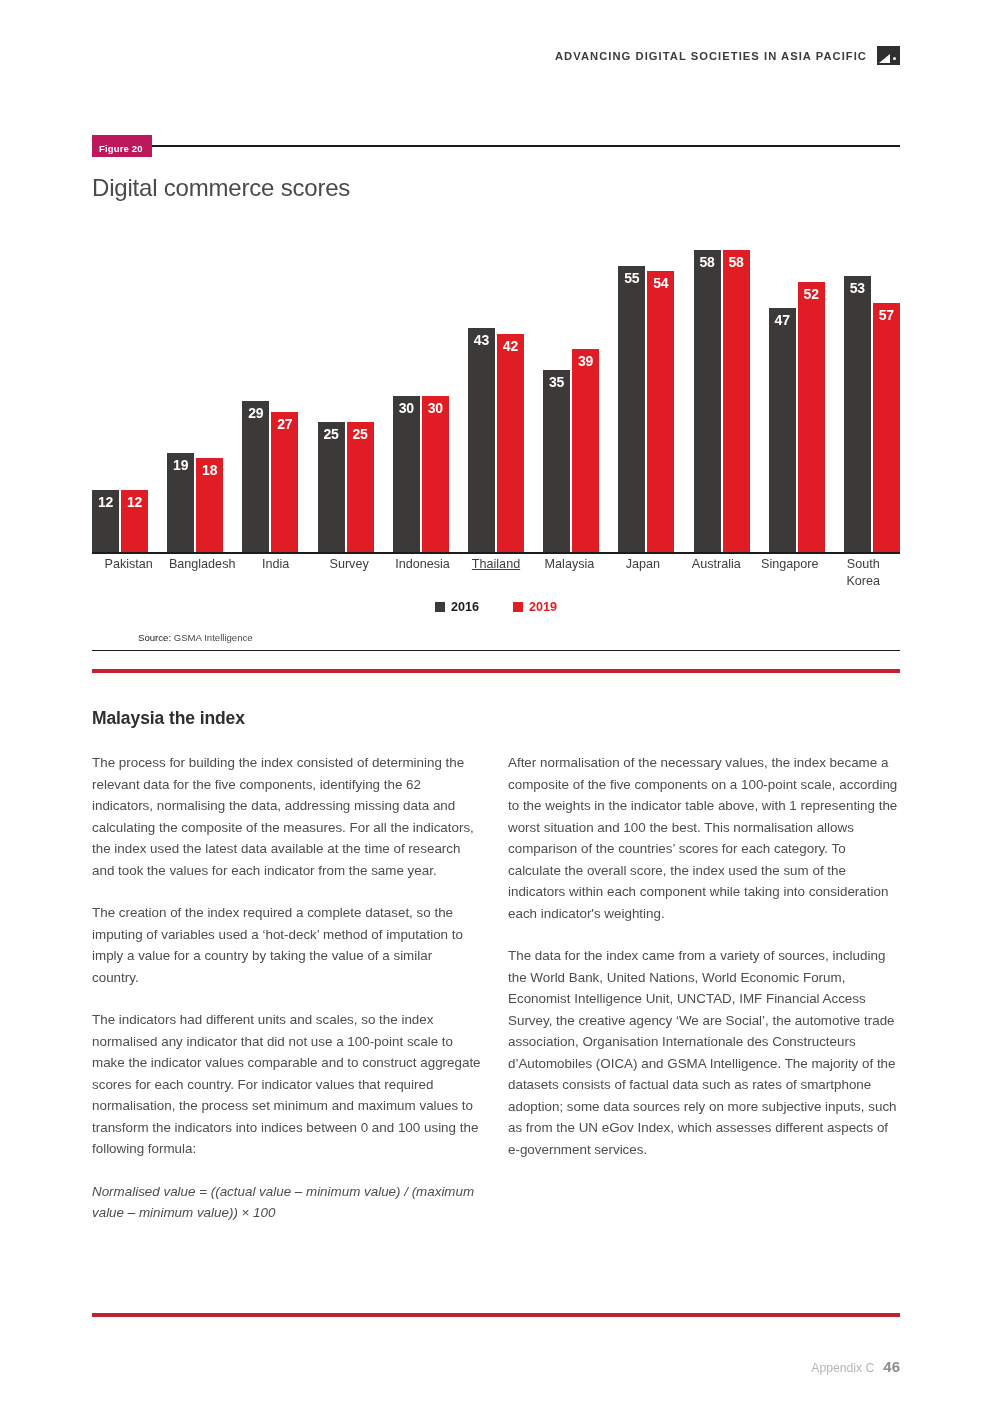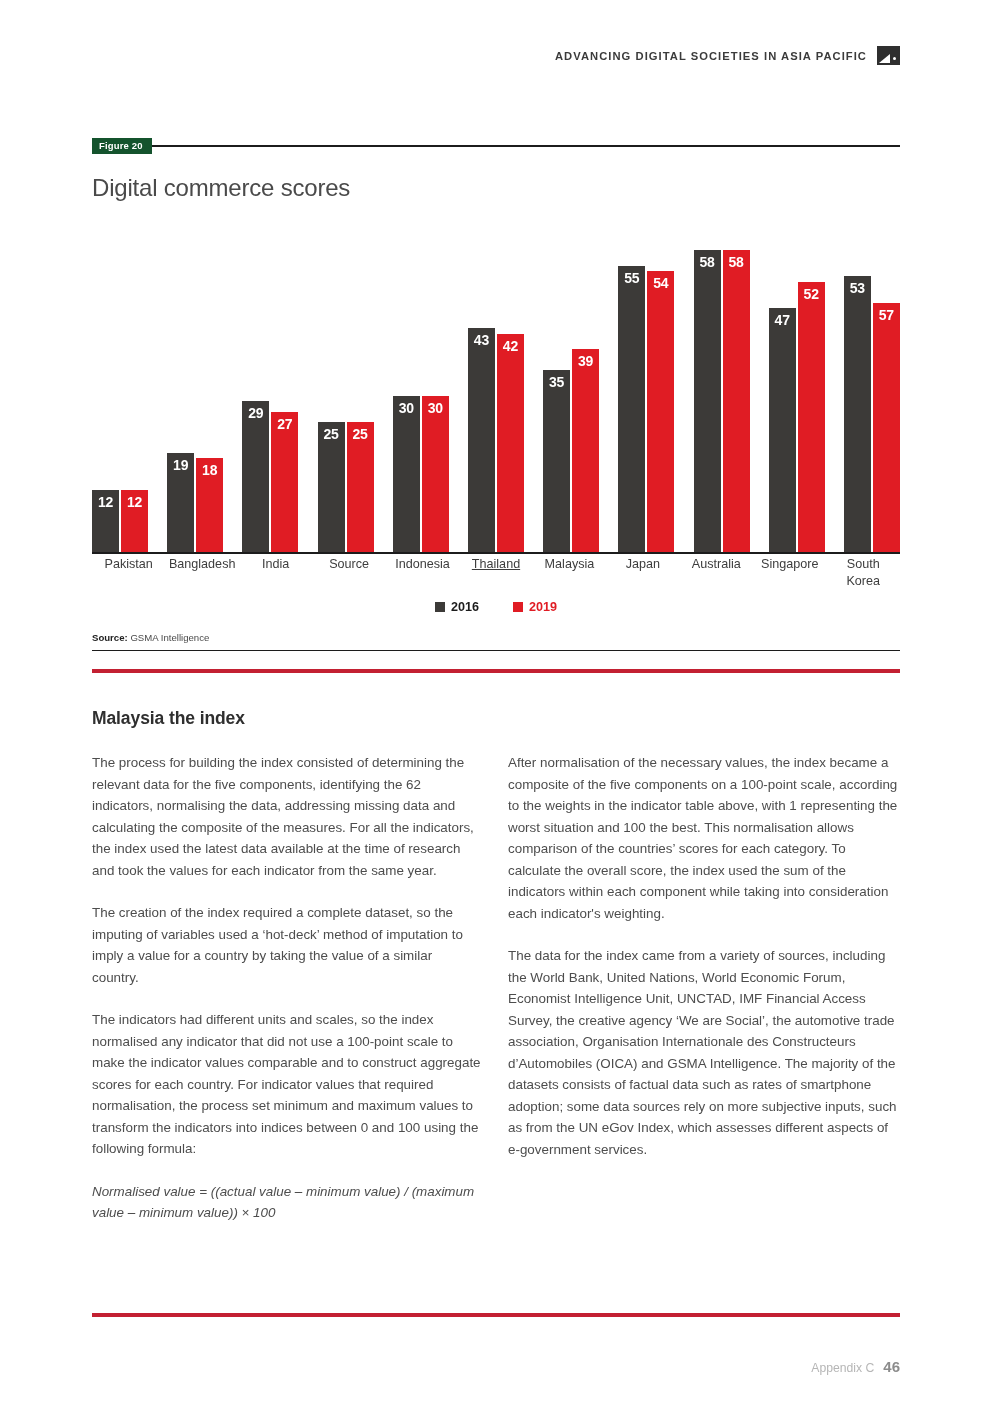--- a/index.html
+++ b/index.html
@@ -64,26 +64,26 @@
     left: 92px;
     top: 138px;
     width: 808px;
   }
   .figure-tag-row {
     display: flex;
     align-items: center;
     height: 16px;
   }
   .figure-tag {
-    background: #14532d;
+    background: #be185d;
     color: #ffffff;
     font-size: 9.5px;
     font-weight: 700;
     letter-spacing: 0.15px;
-    padding: 2px 9px 3px 7px;
+    padding: 8px 9px 3px 7px;
     line-height: 11px;
     white-space: nowrap;
   }
   .figure-tag-rule {
     flex: 1;
     height: 2px;
     background: #1c1c1c;
   }
   .figure-title {
     margin-top: 20px;
@@ -178,21 +178,21 @@
   .source-row {
     position: absolute;
     left: 0;
     top: 410px;
     width: 808px;
     border-bottom: 1.6px solid #1c1c1c;
     padding-bottom: 7px;
     font-size: 9.6px;
     color: #4a4a4a;
   }
-  .source-label { font-weight: 700; color: #222; }
+  .source-label { font-weight: 400; color: #222; margin-left: 46px; }
 
   
   .red-rule {
     position: absolute;
     left: 92px;
     width: 808px;
     height: 4px;
     background: #c32032;
   }
   .red-rule.top   { top: 669px; }
@@ -347,21 +347,21 @@
             </div>
             <div class="bar y2019" style="height: 249px; background: rgb(224, 28, 36);">
               <span class="bar-value">57</span>
             </div>
           </div>
         </div>
       <div class="x-axis">
           <div class="x-label" style="width: 74px;">Pakistan</div>
           <div class="x-label" style="width: 74px;">Bangladesh</div>
           <div class="x-label" style="width: 74px;">India</div>
-          <div class="x-label" style="width: 74px;">Source</div>
+          <div class="x-label" style="width: 74px;">Survey</div>
           <div class="x-label" style="width: 74px;">Indonesia</div>
           <div class="x-label" style="width: 74px; text-decoration: underline;">Thailand</div>
           <div class="x-label" style="width: 74px;">Malaysia</div>
           <div class="x-label" style="width: 74px;">Japan</div>
           <div class="x-label" style="width: 74px;">Australia</div>
           <div class="x-label" style="width: 74px;">Singapore</div>
           <div class="x-label" style="width: 74px;">South
 Korea</div>
         </div>
       <div class="legend">

